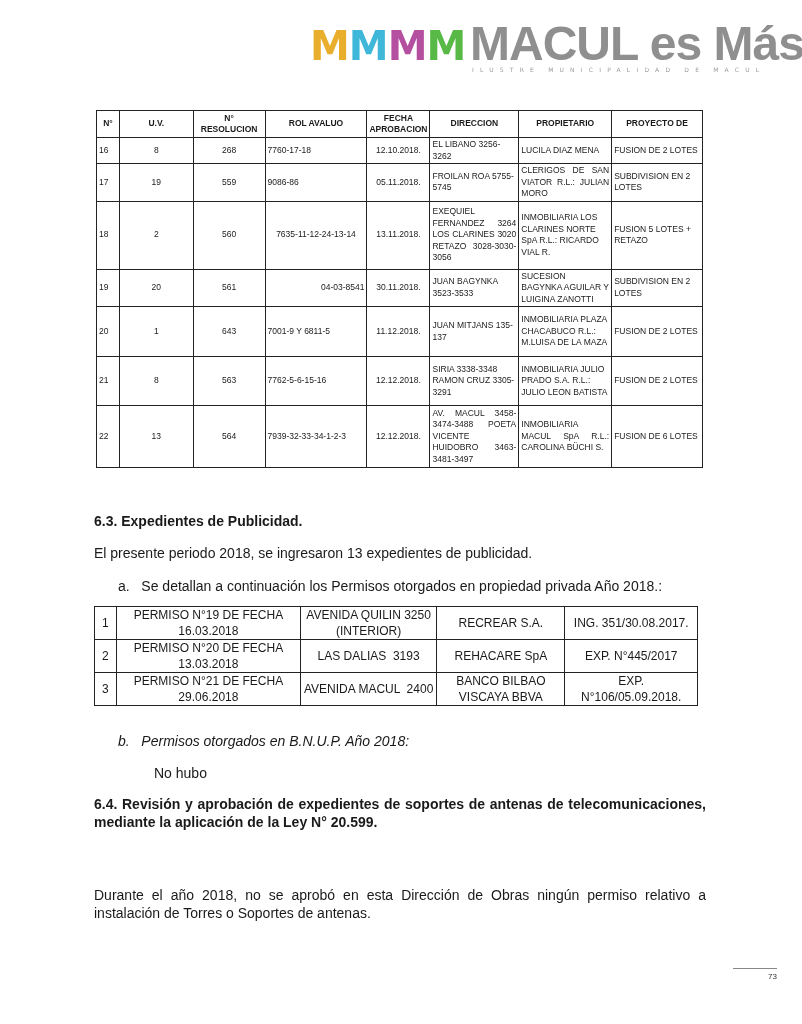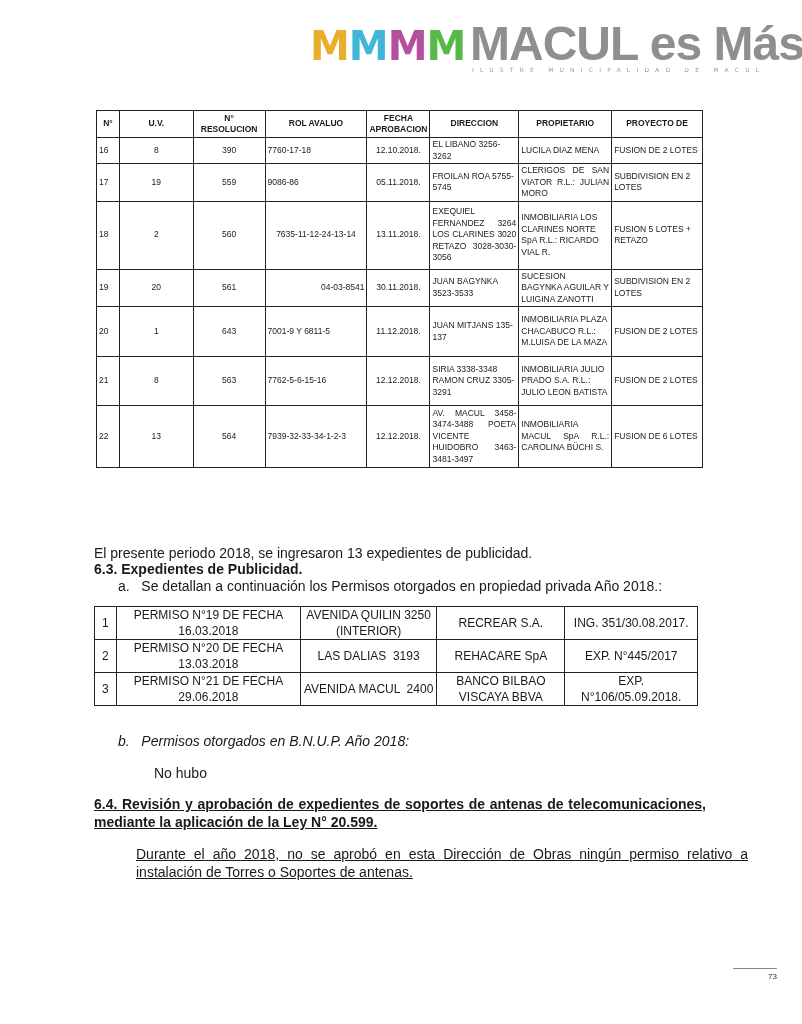--- a/index.html
+++ b/index.html
@@ -22,21 +22,21 @@
   #t1 td, #t1 th { border: 1px solid #222; padding: 1px 2px; vertical-align: middle; line-height: 11.5px; }
   #t1 th { font-weight: bold; text-align: center; font-size: 8.5px; height: 24px; }
   #t1 td.c { text-align: center; }
   #t1 td.r { text-align: right; }
   #t1 td.l { text-align: left; }
   #t1 td.j { text-align: justify; text-align-last: left; }
 
   
   .txt { position: absolute; font-family: "Liberation Sans", sans-serif; font-size: 14px; line-height: 18px; color: #1a1a1a; white-space: nowrap; }
   .bold { font-weight: bold; }
-  .just { white-space: normal; text-align: justify; width: 612px; text-decoration: underline; }
+  .just { white-space: normal; text-align: justify; width: 612px; }
 
   
   #t2 { left: 94px; top: 606px; width: 604px; font-family: "Liberation Sans", sans-serif; font-size: 12px; }
   #t2 td { border: 1px solid #222; text-align: center; vertical-align: middle; padding: 0 3px; line-height: 16px; height: 32px; }
 
   .page-rule { position: absolute; left: 733px; top: 968px; width: 44px; border-top: 1px solid #888; }
   .page-num { position: absolute; left: 733px; top: 972px; width: 44px; text-align: right; font-family: "Liberation Sans", sans-serif; font-size: 8px; color: #333; }
 </style>
 </head>
 <body>
@@ -72,21 +72,21 @@
       <th>FECHA APROBACION</th>
       <th>DIRECCION</th>
       <th>PROPIETARIO</th>
       <th>PROYECTO DE</th>
     </tr>
   </thead>
   <tbody>
     <tr style="height:16px">
       <td class="l">16</td>
       <td class="c">8</td>
-      <td class="c">390</td>
+      <td class="c">268</td>
       <td class="l">7760-17-18</td>
       <td class="c">12.10.2018.</td>
       <td class="l">EL LIBANO 3256-3262</td>
       <td class="l">LUCILA DIAZ MENA</td>
       <td class="l">FUSION DE 2 LOTES</td>
     </tr>
     <tr style="height:30px">
       <td class="l">17</td>
       <td class="c">19</td>
       <td class="c">559</td>
@@ -142,21 +142,21 @@
       <td class="c">564</td>
       <td class="l">7939-32-33-34-1-2-3</td>
       <td class="c">12.12.2018.</td>
       <td class="j">AV. MACUL 3458-3474-3488 POETA VICENTE HUIDOBRO 3463-3481-3497</td>
       <td class="j">INMOBILIARIA MACUL SpA R.L.: CAROLINA BÜCHI S.</td>
       <td class="l">FUSION DE 6 LOTES</td>
     </tr>
   </tbody>
 </table>
 
-<div class="txt bold" style="left:94px; top:512px;margin-top:48px;">6.3. Expedientes de Publicidad.</div>
+<div class="txt bold" style="left:94px; top:512px;">6.3. Expedientes de Publicidad.</div>
 <div class="txt" style="left:94px; top:544px;">El presente periodo 2018, se ingresaron 13 expedientes de publicidad.</div>
 <div class="txt" style="left:118px; top:577px; white-space:pre;">a.   Se detallan a continuación los Permisos otorgados en propiedad privada Año 2018.:</div>
 
 <table id="t2">
   <colgroup>
     <col style="width:22px">
       <col style="width:186px">
       <col style="width:134px">
       <col style="width:129px">
       <col style="width:133px">
@@ -183,16 +183,16 @@
       <td>BANCO BILBAO VISCAYA BBVA</td>
       <td>EXP. N°106/05.09.2018.</td>
     </tr>
   </tbody>
 </table>
 
 <div class="txt" style="left:118px; top:732px; white-space:pre;font-style:italic;">b.   Permisos otorgados en B.N.U.P. Año 2018:</div>
 <div class="txt" style="left:139px; top:764px;margin-left:15px;">No hubo</div>
 
 <div class="txt bold just" style="left:94px; top:795px;">6.4. Revisión y aprobación de expedientes de soportes de antenas de telecomunicaciones, mediante la aplicación de la Ley N° 20.599.</div>
-<div class="txt just" style="left:94px; top:845px;margin-left:42px;">Durante el año 2018, no se aprobó en esta Dirección de Obras ningún permiso relativo a instalación de Torres o Soportes de antenas.</div>
+<div class="txt just" style="left:94px; top:886px;">Durante el año 2018, no se aprobó en esta Dirección de Obras ningún permiso relativo a instalación de Torres o Soportes de antenas.</div>
 
 <div class="page-rule"></div>
 <div class="page-num">73</div>
 
 </body></html>

